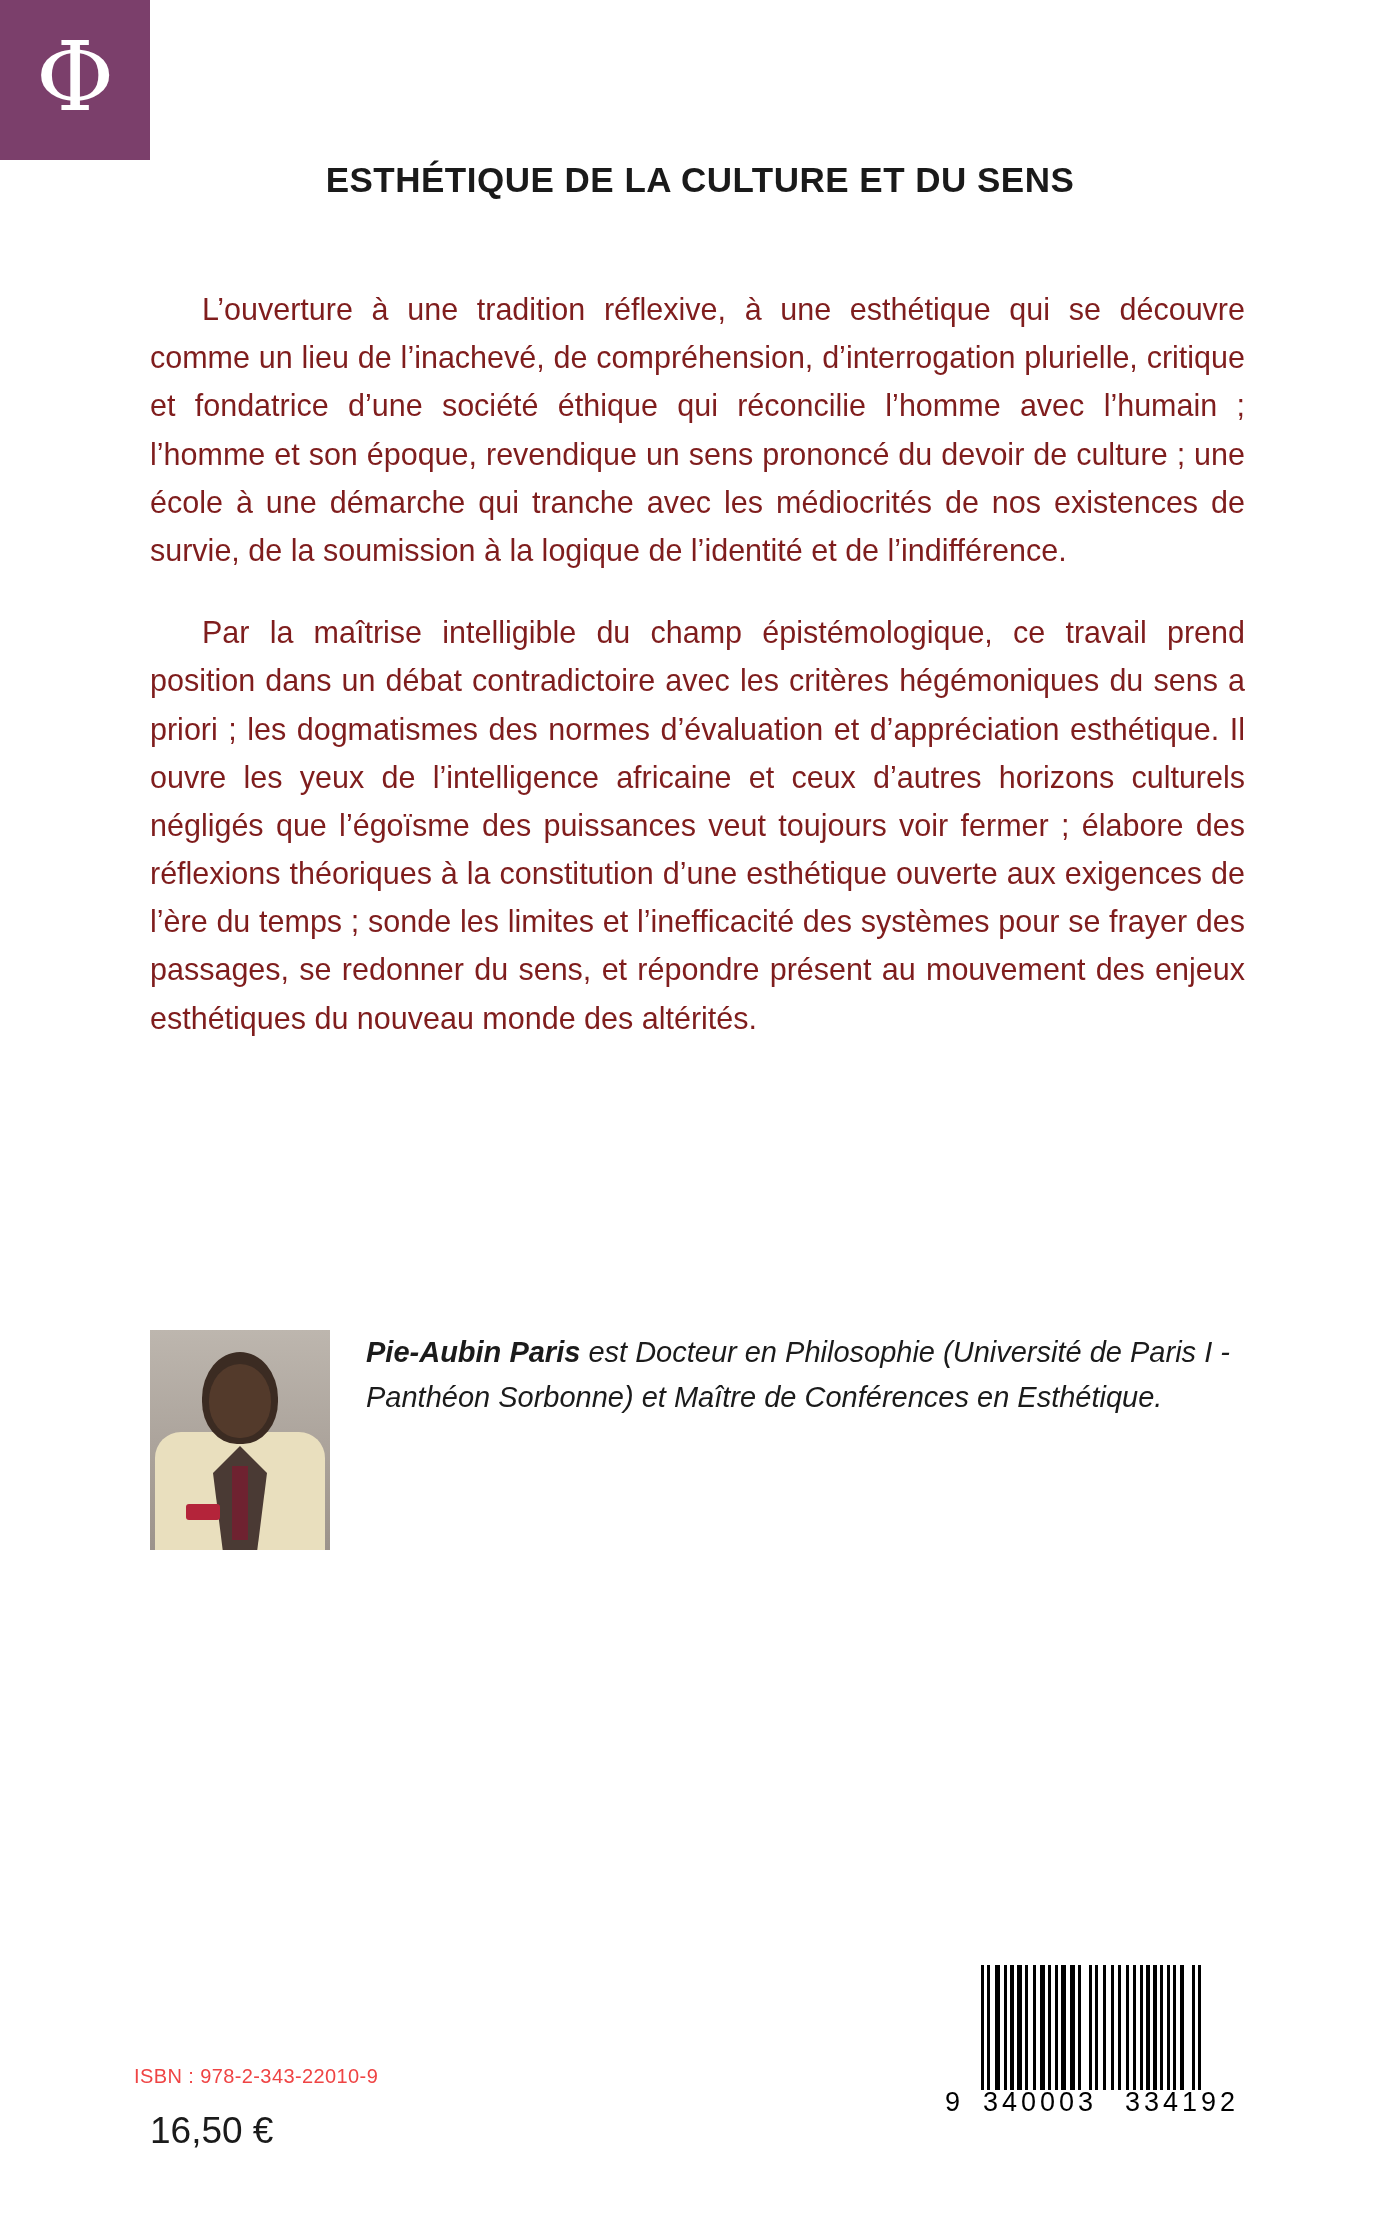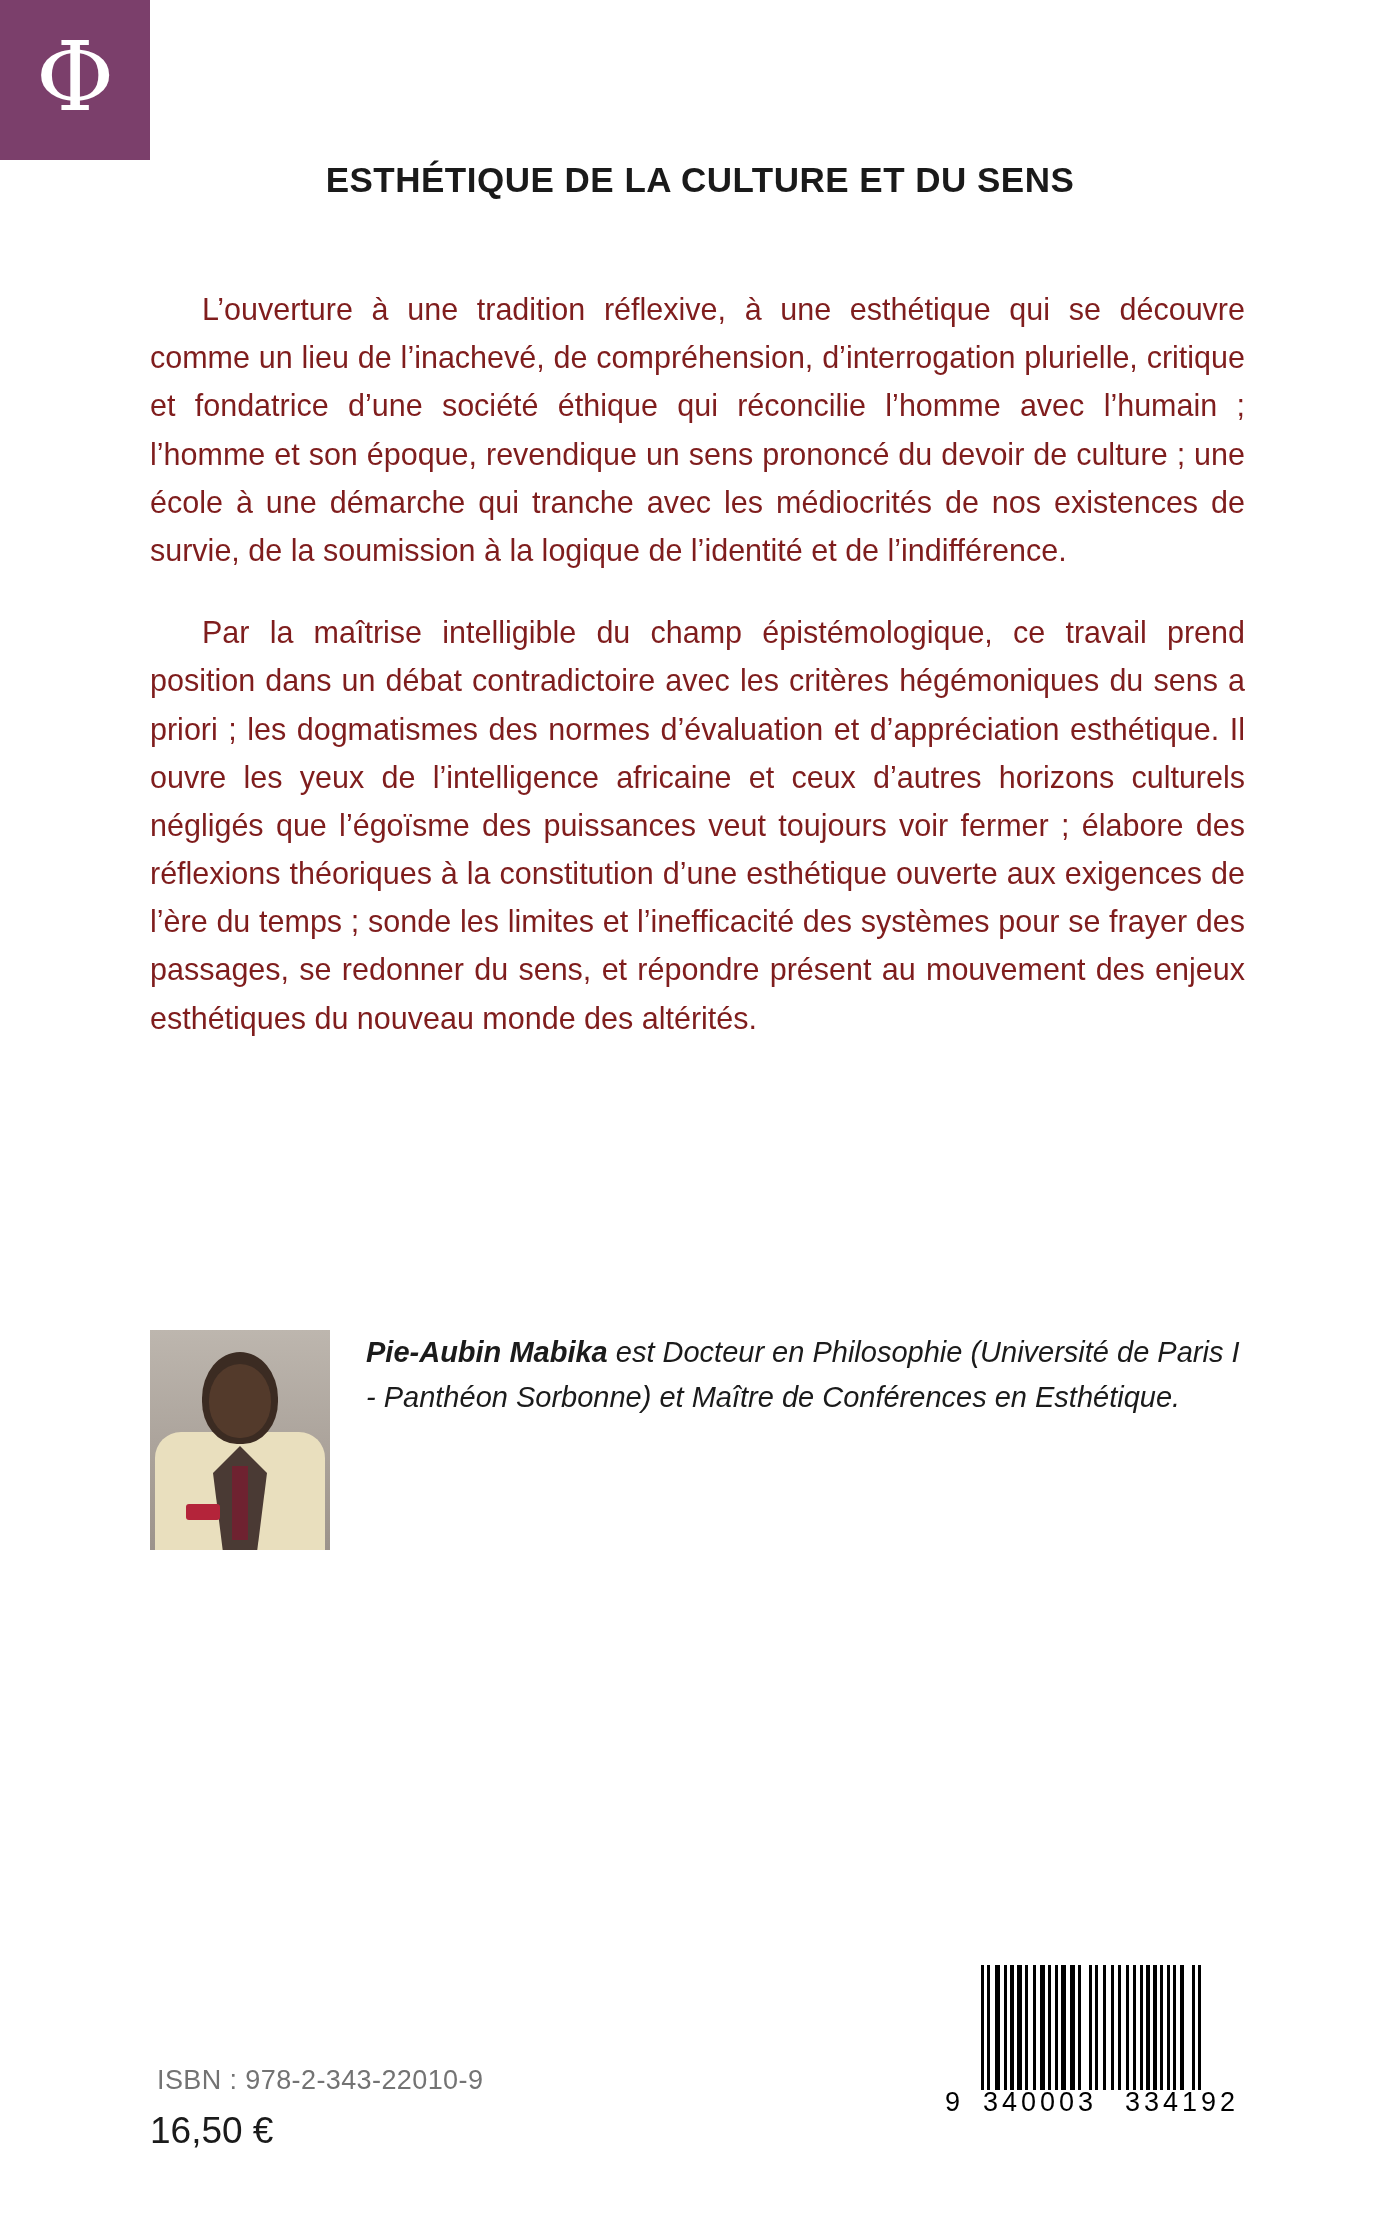--- a/index.html
+++ b/index.html
@@ -148,25 +148,25 @@
     color: #1b1b1b;
   }
   .bio-text b {
     font-weight: bold;
     font-style: italic;
   }
 
   
   .isbn {
     position: absolute;
-    left: 157px;
+    left: 134px;
     top: 2065px;
     font-family: "Liberation Sans", sans-serif;
-    font-size: 27px;
-    color: #737373;
+    font-size: 20px;
+    color: #ef4444;
     letter-spacing: 0.4px;
   }
   .price {
     position: absolute;
     left: 150px;
     top: 2110px;
     font-family: "Liberation Sans", sans-serif;
     font-size: 37px;
     color: #1b1b1b;
   }
@@ -224,21 +224,21 @@
   <div class="bio-photo">
     <div class="bg"></div>
     <div class="jacket"></div>
     <div class="shirt"></div>
     <div class="tie"></div>
     <div class="pocket"></div>
     <div class="head"></div>
     <div class="face"></div>
   </div>
   <div class="bio-text">
-    <b>Pie-Aubin Mabika</b><span> est Docteur en Philosophie (Université de Paris I - Panthéon Sorbonne) et Maître de Conférences en Esthétique.</span>
+    <b>Pie-Aubin Paris</b><span> est Docteur en Philosophie (Université de Paris I - Panthéon Sorbonne) et Maître de Conférences en Esthétique.</span>
   </div>
 </div>
 
 <div class="isbn">ISBN : 978-2-343-22010-9</div>
 <div class="price">16,50 €</div>
 
 <div class="barcode">
   <div class="bars">
       <div class="bar" style="left: 36px; width: 3px;"></div>
       <div class="bar" style="left: 42px; width: 3px;"></div>

